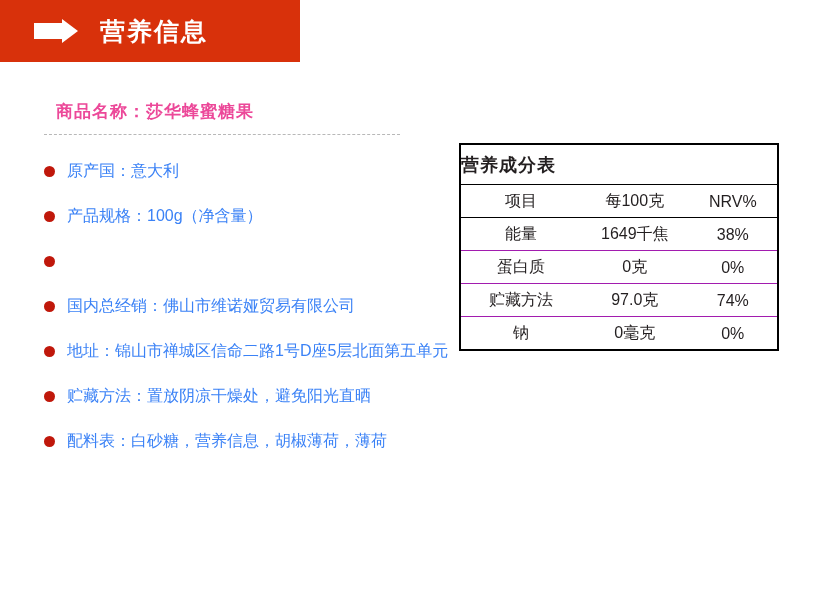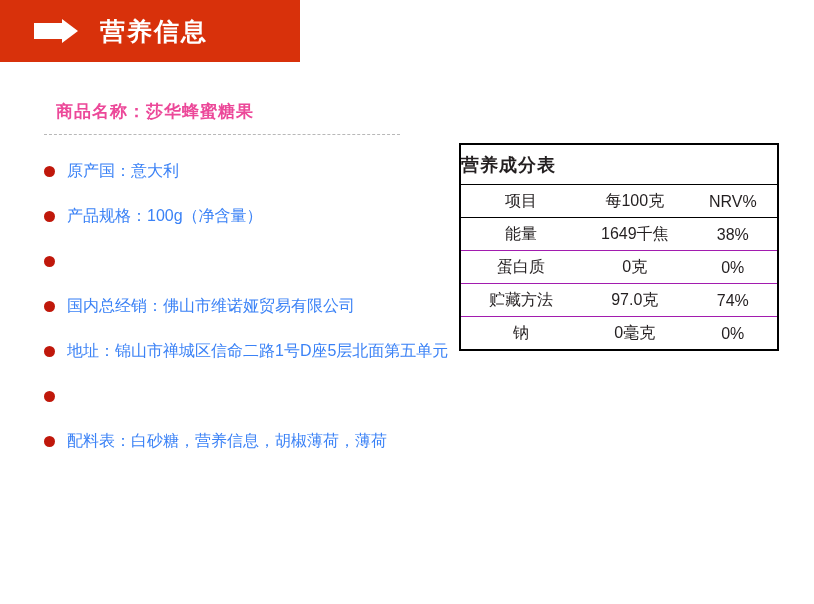--- a/index.html
+++ b/index.html
@@ -168,20 +168,21 @@
   <div class="info-item wide">
     <span class="bullet"></span>
     <span class="info-text">国内总经销：佛山市维诺娅贸易有限公司</span>
   </div>
   <div class="info-item wide">
     <span class="bullet"></span>
     <span class="info-text">地址：锦山市禅城区信命二路1号D座5层北面第五单元</span>
   </div>
   <div class="info-item wide">
     <span class="bullet"></span>
+    <span class="info-text">贮藏方法：置放阴凉干燥处，避免阳光直晒</span>
   </div>
   <div class="info-item wide">
     <span class="bullet"></span>
     <span class="info-text">配料表：白砂糖，营养信息，胡椒薄荷，薄荷</span>
   </div>
 </div>
 
 <div class="nutrition-box">
   <div class="nutrition-title">营养成分表</div>
   <table class="nutrition">

